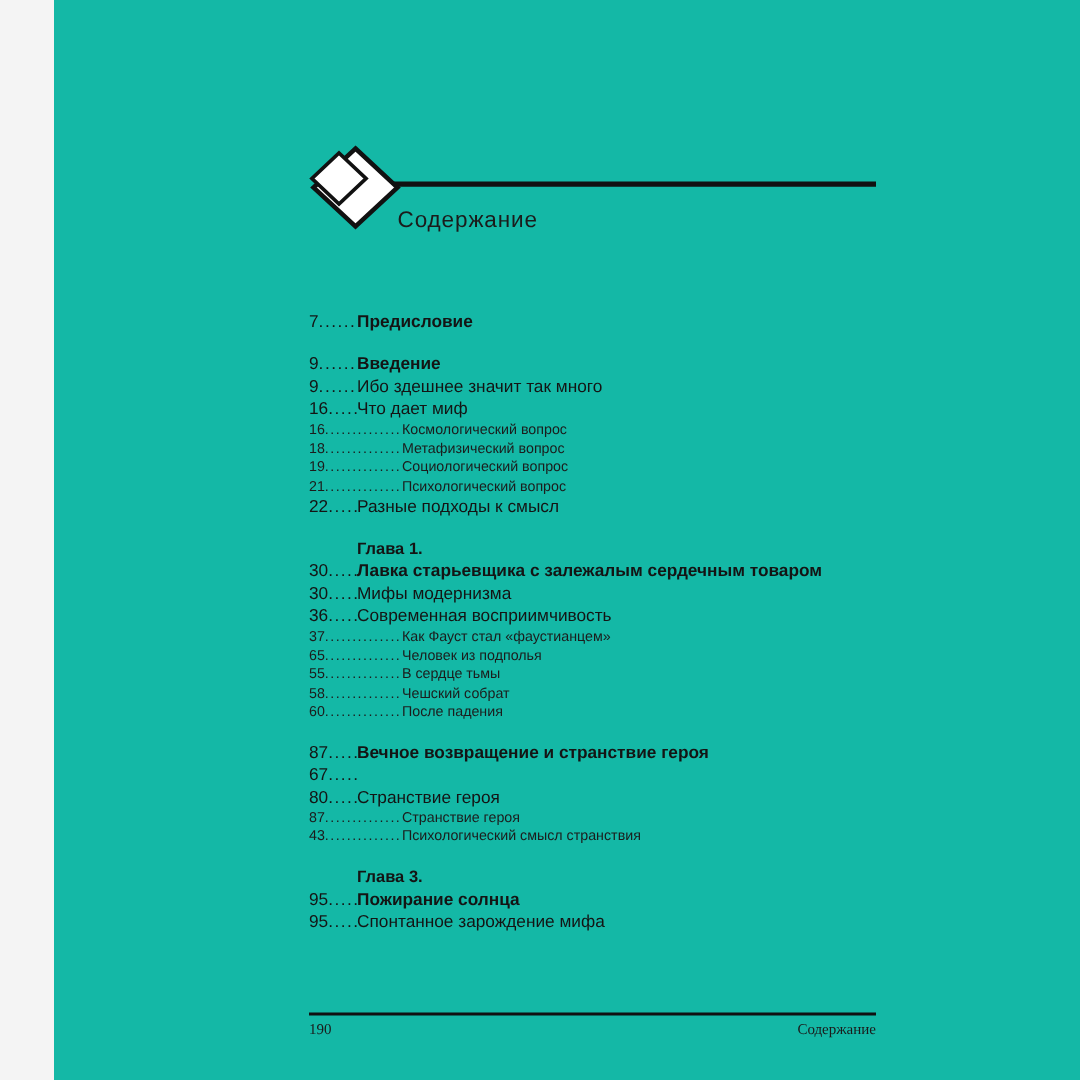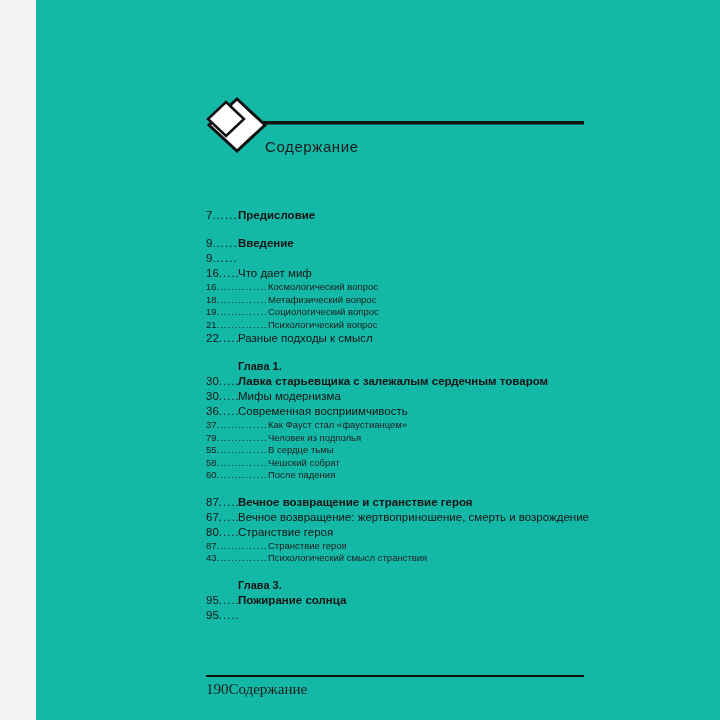--- a/index.html
+++ b/index.html
@@ -78,23 +78,23 @@
     width: 378px;
     height: 2px;
     background: #111111;
   }
   .footer-text {
     position: absolute;
     left: 170px;
     top: 681px;
     width: 378px;
     display: flex;
-    justify-content: flex-start;
+    justify-content: space-between;
     font-family: "Liberation Serif", serif;
-    font-size: 15px;
+    font-size: 10px;
     color: #1b1b1b;
   }
 </style>
 </head>
 <body>
 
 <div class="page">
 
   <svg class="header-art" viewBox="0 0 390 62" aria-hidden="true">
     <rect x="30" y="25" width="350" height="3.5" fill="#111111"></rect>
@@ -118,20 +118,21 @@
           <span class="num">9</span>
           <span class="dots">............................................................</span>
         </span>
         <span class="title">Введение</span>
       </div>
       <div class="row lvl1">
         <span class="numdots">
           <span class="num">9</span>
           <span class="dots">............................................................</span>
         </span>
+        <span class="title">Ибо здешнее значит так много</span>
       </div>
       <div class="row lvl1">
         <span class="numdots">
           <span class="num">16</span>
           <span class="dots">............................................................</span>
         </span>
         <span class="title">Что дает миф</span>
       </div>
       <div class="row lvl2">
         <span class="numdots">
@@ -193,21 +194,21 @@
       </div>
       <div class="row lvl2">
         <span class="numdots">
           <span class="num">37</span>
           <span class="dots">............................................................</span>
         </span>
         <span class="title">Как Фауст стал «фаустианцем»</span>
       </div>
       <div class="row lvl2">
         <span class="numdots">
-          <span class="num">79</span>
+          <span class="num">65</span>
           <span class="dots">............................................................</span>
         </span>
         <span class="title">Человек из подполья</span>
       </div>
       <div class="row lvl2">
         <span class="numdots">
           <span class="num">55</span>
           <span class="dots">............................................................</span>
         </span>
         <span class="title">В сердце тьмы</span>
@@ -232,21 +233,20 @@
           <span class="num">87</span>
           <span class="dots">............................................................</span>
         </span>
         <span class="title">Вечное возвращение и странствие героя</span>
       </div>
       <div class="row lvl1">
         <span class="numdots">
           <span class="num">67</span>
           <span class="dots">............................................................</span>
         </span>
-        <span class="title">Вечное возвращение: жертвоприношение, смерть и возрождение</span>
       </div>
       <div class="row lvl1">
         <span class="numdots">
           <span class="num">80</span>
           <span class="dots">............................................................</span>
         </span>
         <span class="title">Странствие героя</span>
       </div>
       <div class="row lvl2">
         <span class="numdots">
@@ -269,20 +269,21 @@
           <span class="num">95</span>
           <span class="dots">............................................................</span>
         </span>
         <span class="title">Пожирание солнца</span>
       </div>
       <div class="row lvl1">
         <span class="numdots">
           <span class="num">95</span>
           <span class="dots">............................................................</span>
         </span>
+        <span class="title">Спонтанное зарождение мифа</span>
       </div>
     </main>
 
   <div class="footer-rule"></div>
   <div class="footer-text">
     <span>190</span>
     <span>Содержание</span>
   </div>
 
 </div>

